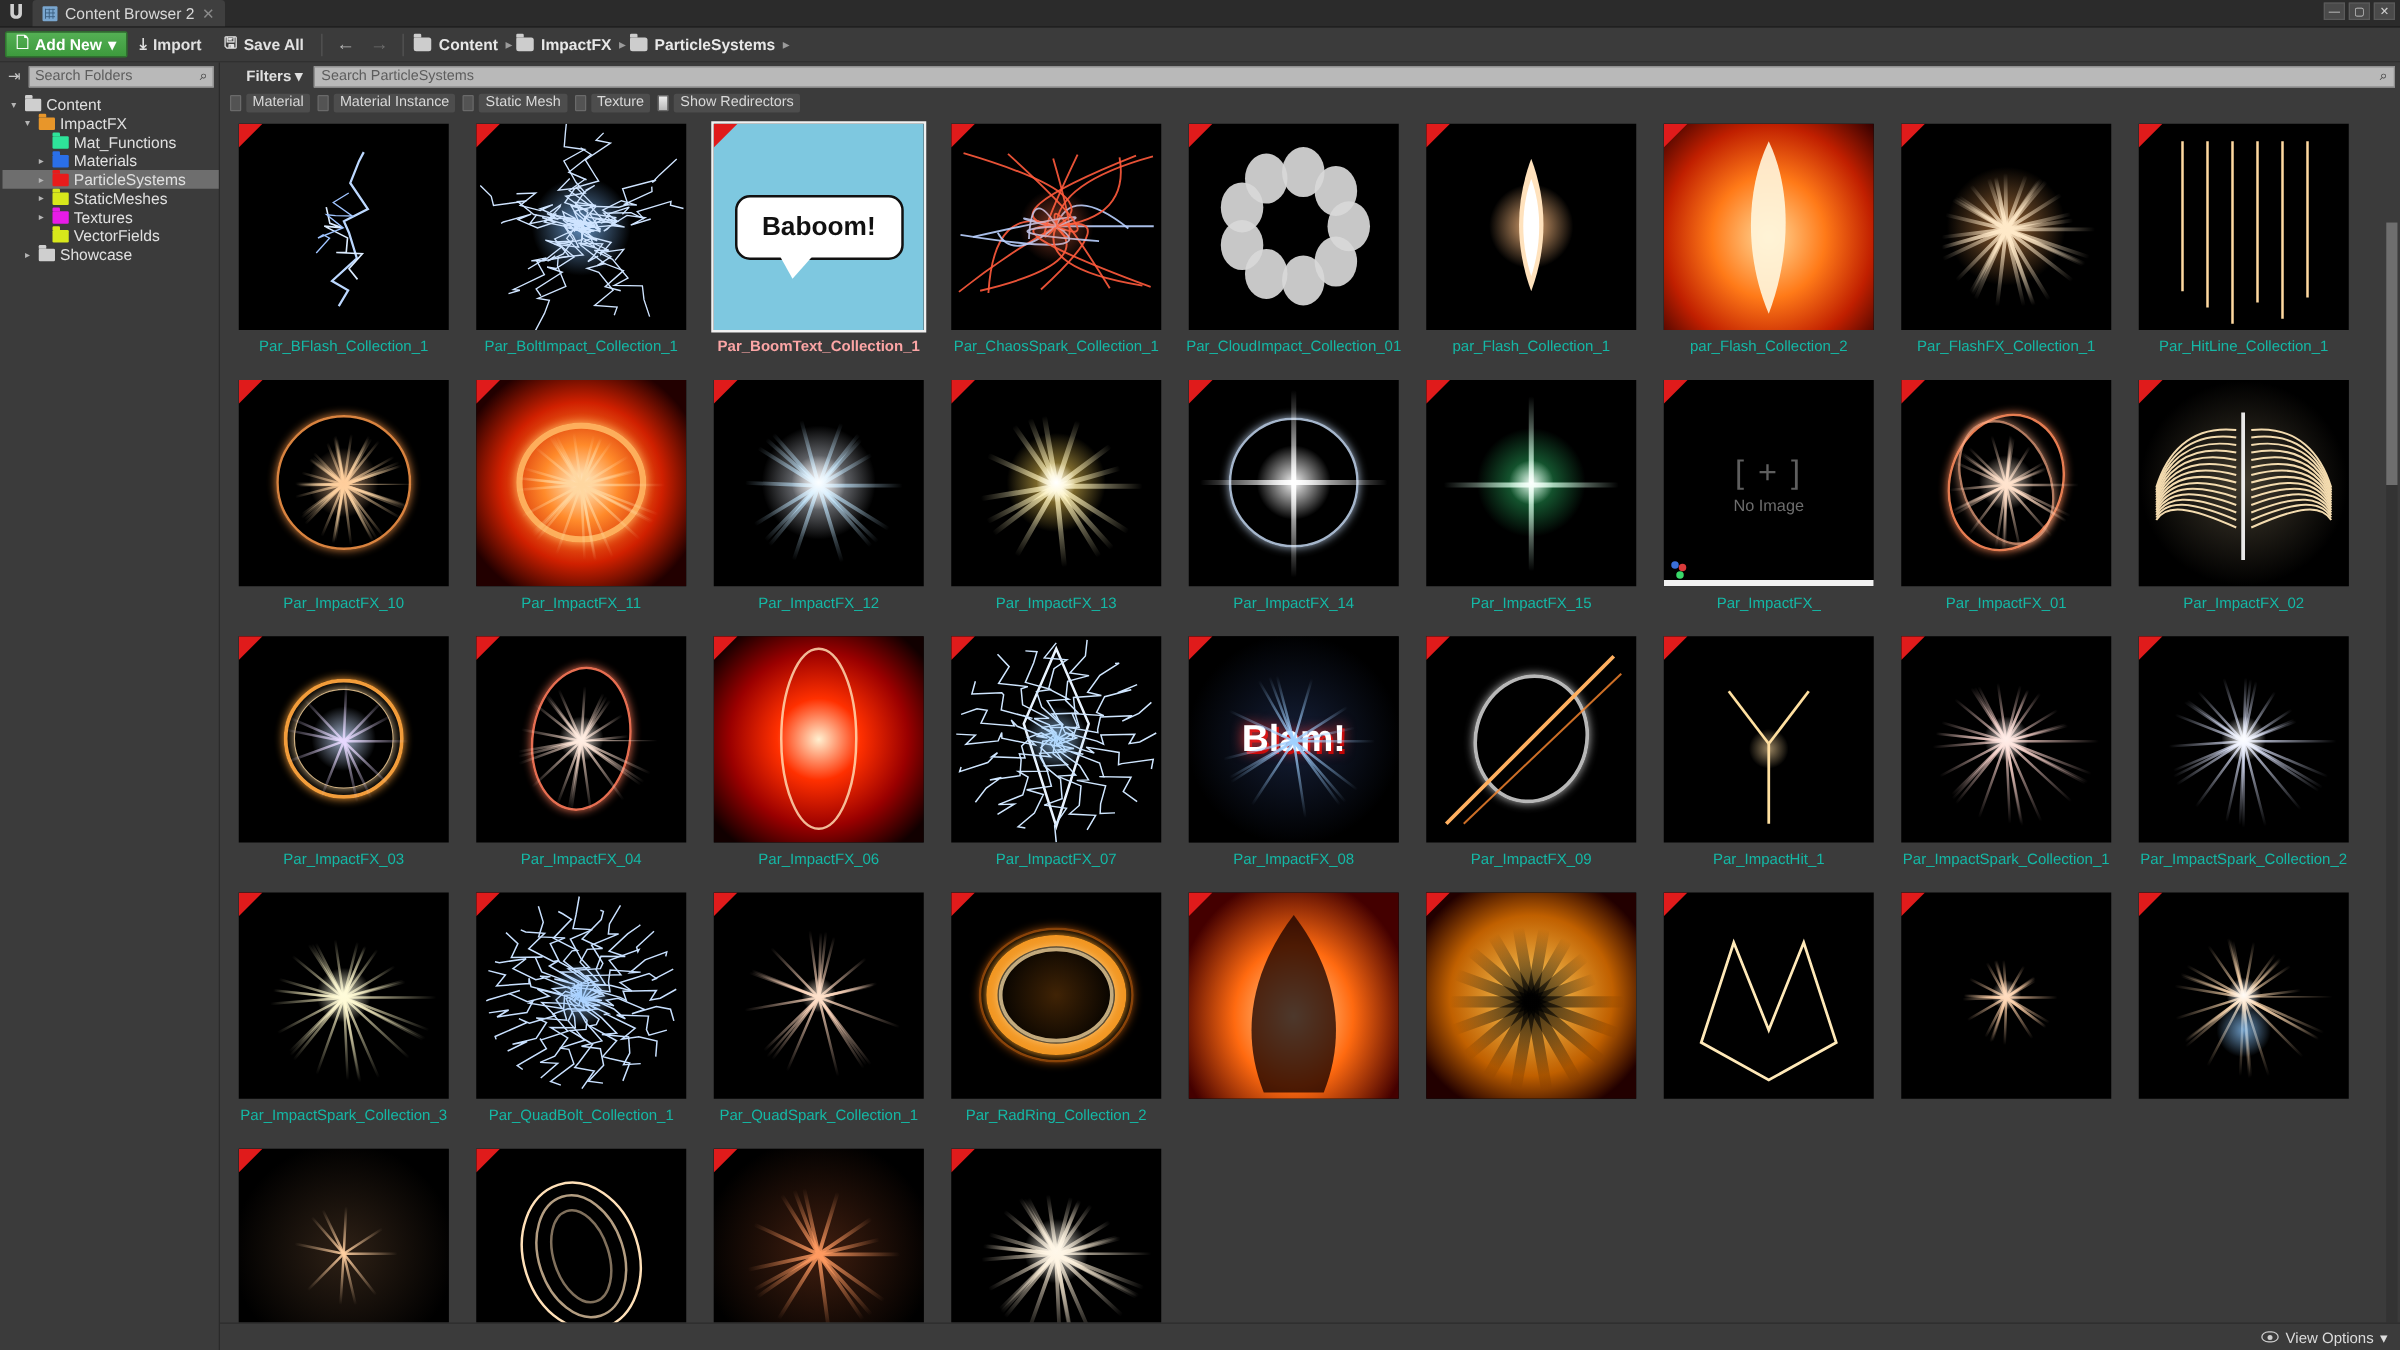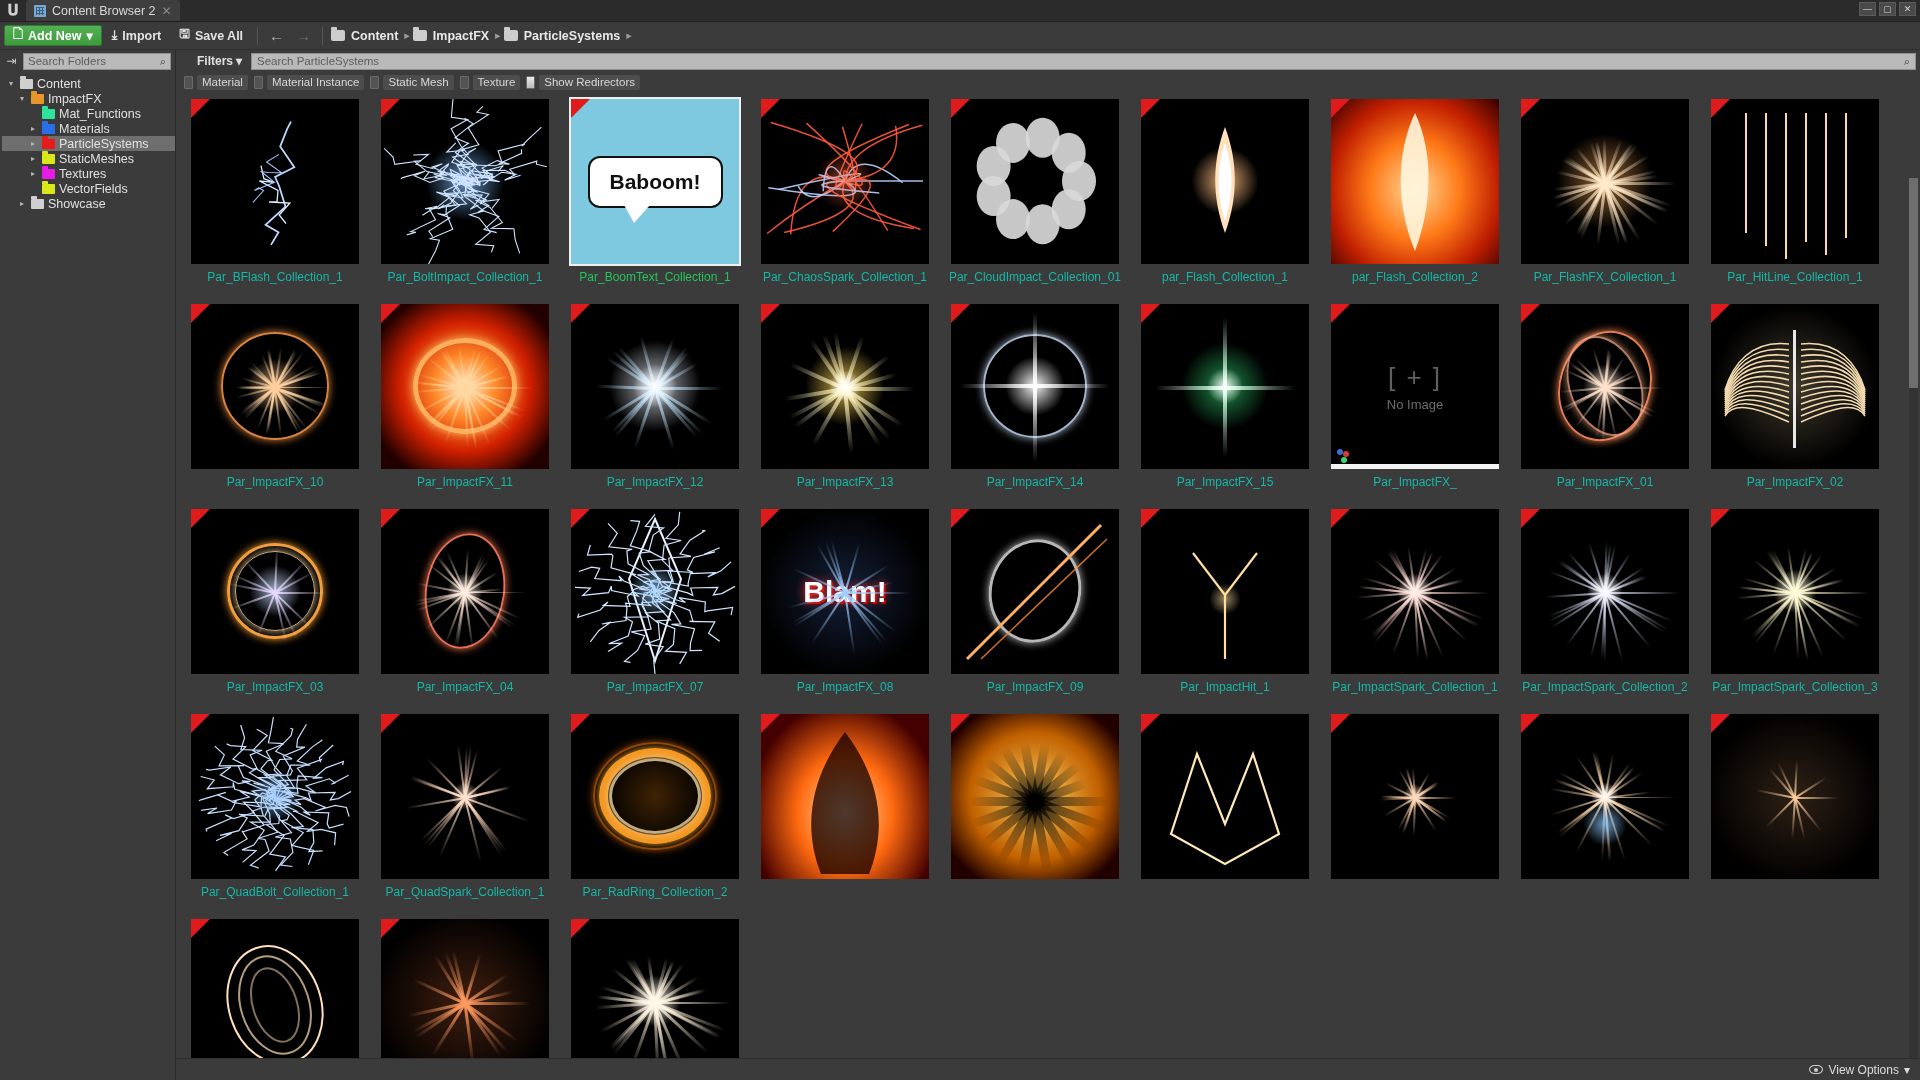--- a/index.html
+++ b/index.html
@@ -129,21 +129,21 @@
   .cell.sel .thumbwrap{ outline:2px solid #f0f0f0; }
   .thumbwrap{ width:168px;height:165px; background:#000; position:relative; overflow:hidden;}
   .flag{
     position:absolute; left:0; top:0; width:0;height:0;
     border-left:19px solid #e01b1b; border-bottom:19px solid transparent; z-index:4;
   }
   .name{
     margin-top:6px; font-size:12px; color:#14b8a6; text-align:center; width:186px;
     white-space:nowrap; overflow:hidden; text-overflow:ellipsis;
   }
-  .name.sel{ color:#22c55e; }
+  .name.sel{ color:#fca5a5;font-weight:bold; }
 
   
   .art{ position:absolute; inset:0; }
   .ray{ position:absolute; left:50%; top:50%; transform-origin:0 50%; height:2px; border-radius:2px;}
   .glow{ position:absolute; border-radius:50%; }
   .ring{ position:absolute; border-radius:50%; border-style:solid;}
   .noimg{
     position:absolute; inset:0; display:flex; flex-direction:column;
     align-items:center; justify-content:center; color:#6d6d6d; font-size:13px; gap:4px;
   }
@@ -1022,20 +1022,30 @@
               <div class="ray" style="transform:rotate(354.2106686328032deg);width:37.5876545929755px;height:1.8px;
         background:linear-gradient(to right,#ffe0d0,rgba(255,60,30,0));opacity:0.95"></div>
               <div class="glow" style="left:66px;top:64px;width:36px;height:36px;
      background:radial-gradient(circle,rgba(255,240,230,.9) 0%,rgba(0,0,0,0) 70%);opacity:1"></div>
               <div class="flag"></div>
             </div>
             <div class="name">Par_ImpactFX_04</div>
           </div>
           <div class="cell">
             <div class="thumbwrap">
+              <div class="art" style="background:radial-gradient(ellipse at 50% 50%,#fff0d0 0%,#ff3000 28%,#9a0000 60%,#100 90%)"></div>
+              <svg width="168" height="165" style="position:absolute;inset:0">
+          <ellipse cx="84" cy="82" rx="30" ry="72" fill="none" stroke="#ffd9b0" stroke-width="2" opacity=".85"></ellipse>
+              </svg>
+              <div class="flag"></div>
+            </div>
+            <div class="name">Par_ImpactFX_06</div>
+          </div>
+          <div class="cell">
+            <div class="thumbwrap">
               <svg width="168" height="165" style="position:absolute;inset:0">
         <path d="M84,10 L110,70 L84,152 L58,70Z" fill="none" stroke="#eaf4ff" stroke-width="2"></path>
                 <polyline points="84.0,87.0 100.3,81.4 91.8,77.2 116.5,83.9 121.8,86.3 119.7,79.0 146.8,78.4 142.4,85.9 150.8,84.6 164.0,77.4" fill="none" stroke="#cfe6ff" stroke-width="1.2"></polyline>
                 <polyline points="84.0,79.9 83.3,80.4 104.0,90.5 114.4,93.5 108.0,88.7 134.3,93.0 133.8,102.7 136.4,101.9 161.6,98.5 160.1,106.2" fill="none" stroke="#cfe6ff" stroke-width="1.2"></polyline>
                 <polyline points="84.0,78.7 91.4,91.3 105.7,94.4 95.6,92.5 118.7,101.4 122.0,112.5 118.5,112.3 143.8,112.8 137.6,124.3 148.7,132.3" fill="none" stroke="#cfe6ff" stroke-width="1.2"></polyline>
                 <polyline points="84.0,86.8 98.2,89.8 85.2,91.0 102.9,103.6 109.8,114.9 100.4,115.3 123.5,119.7 119.5,134.0 119.1,141.7 131.0,141.3" fill="none" stroke="#cfe6ff" stroke-width="1.2"></polyline>
                 <polyline points="84.0,81.3 79.1,85.4 89.8,100.5 99.5,111.0 85.0,111.9 103.8,119.7 102.4,135.4 94.6,142.2 115.5,143.3 108.7,154.9" fill="none" stroke="#cfe6ff" stroke-width="1.2"></polyline>
                 <polyline points="84.0,77.8 81.4,93.9 92.9,102.7 74.7,103.9 87.4,114.4 88.7,130.0 74.3,135.1 92.2,137.7 82.7,151.5 84.0,164.9" fill="none" stroke="#cfe6ff" stroke-width="1.2"></polyline>
                 <polyline points="84.0,86.2 91.1,92.4 70.7,93.7 76.3,105.8 80.1,120.0 60.3,122.8 73.7,126.6 66.5,141.4 53.5,152.4 59.3,153.4" fill="none" stroke="#cfe6ff" stroke-width="1.2"></polyline>
                 <polyline points="84.0,82.7 73.2,84.0 71.1,96.6 77.2,107.9 53.7,108.2 61.5,112.7 57.2,127.0 37.7,134.7 50.5,134.2 37.0,142.5" fill="none" stroke="#cfe6ff" stroke-width="1.2"></polyline>

